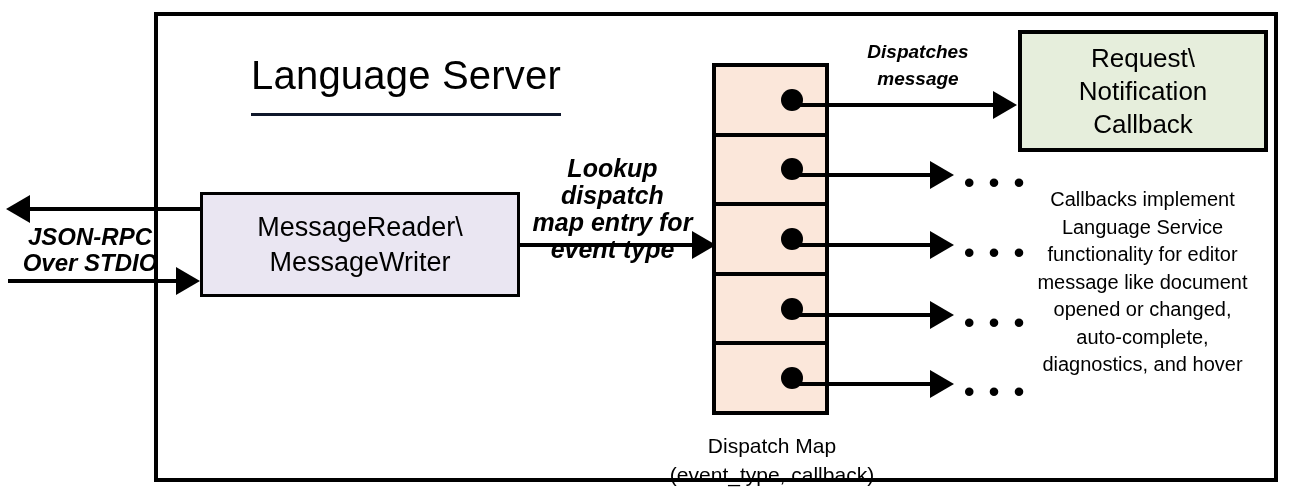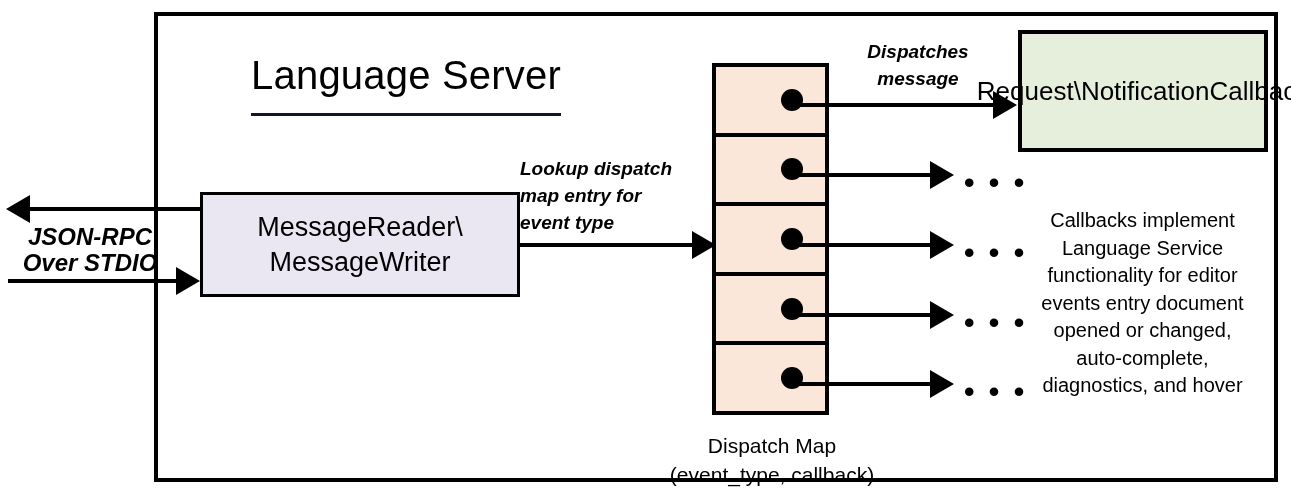--- a/index.html
+++ b/index.html
@@ -84,24 +84,24 @@
     font-weight: bold;
     font-size: 24px;
     line-height: 26px;
   }
 
   
   #lookup-label {
     left: 520px;
     top: 155px;
     width: 185px;
-    text-align: left;
+    text-align: center;
     font-style: italic;
     font-weight: bold;
-    font-size: 19px;
+    font-size: 25px;
     line-height: 27px;
   }
 
   
   #dispatch-label {
     left: 838px;
     top: 38px;
     width: 160px;
     text-align: center;
     font-style: italic;
@@ -152,35 +152,34 @@
   
   #callback-box {
     left: 1018px;
     top: 30px;
     width: 250px;
     height: 122px;
     background: #E6EEDC;
     border: 4px solid #000;
     box-sizing: border-box;
     display: flex;
-    flex-direction: row;
+    flex-direction: column;
     align-items: center;
     justify-content: center;
     font-size: 26px;
     line-height: 33px;
     text-align: center;
   }
   #callback-caption {
     left: 1010px;
     top: 186px;
     width: 265px;
     text-align: center;
     font-size: 20px;
     line-height: 27.5px;
-    margin-top: 21px;
   }
 
   
   .hline { height: 4px; background: #000; }
   .arrow-r {
     width: 0; height: 0;
     border-top: 14px solid transparent;
     border-bottom: 14px solid transparent;
     border-left: 24px solid #000;
   }
@@ -281,19 +280,19 @@
 
   <div class="abs" id="callback-box">
     <div>Request\</div>
     <div>Notification</div>
     <div>Callback</div>
   </div>
   <div class="abs" id="callback-caption">
     <div>Callbacks implement</div>
     <div>Language Service</div>
     <div>functionality for editor</div>
-    <div>events entry document</div>
+    <div>message like document</div>
     <div>opened or changed,</div>
     <div>auto-complete,</div>
     <div>diagnostics, and hover</div>
   </div>
 
 </div>
 
 </body></html>

